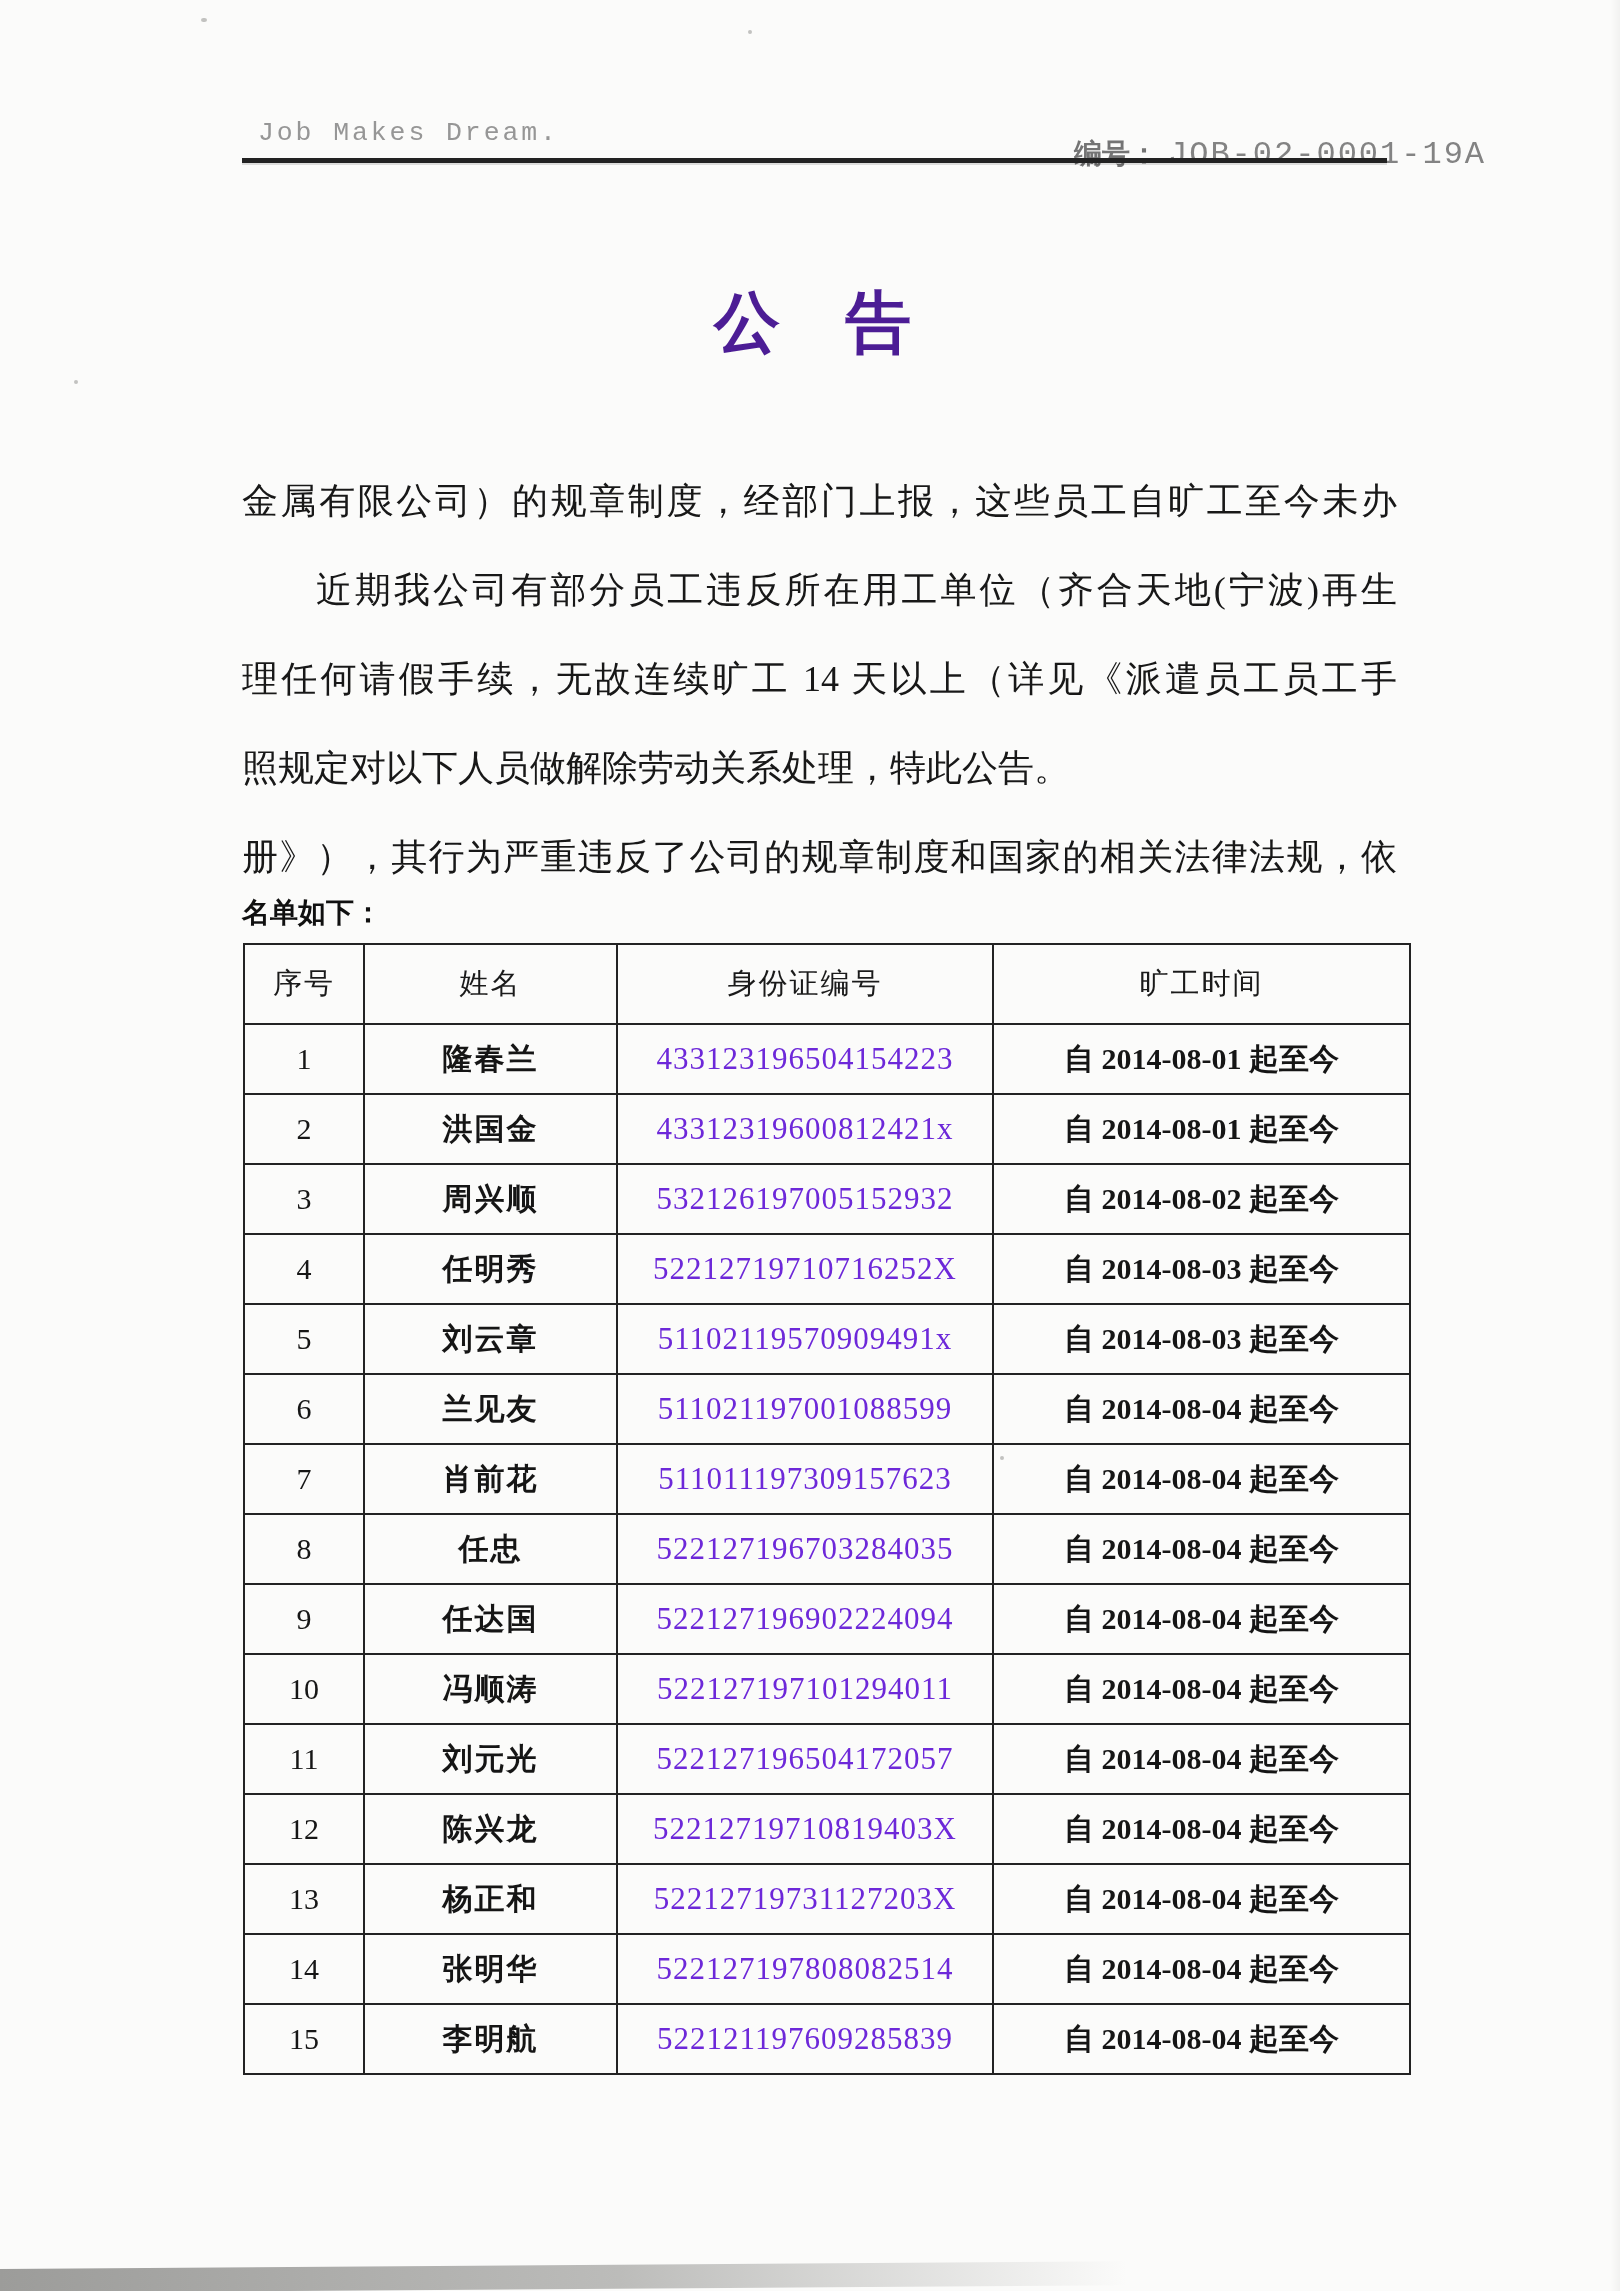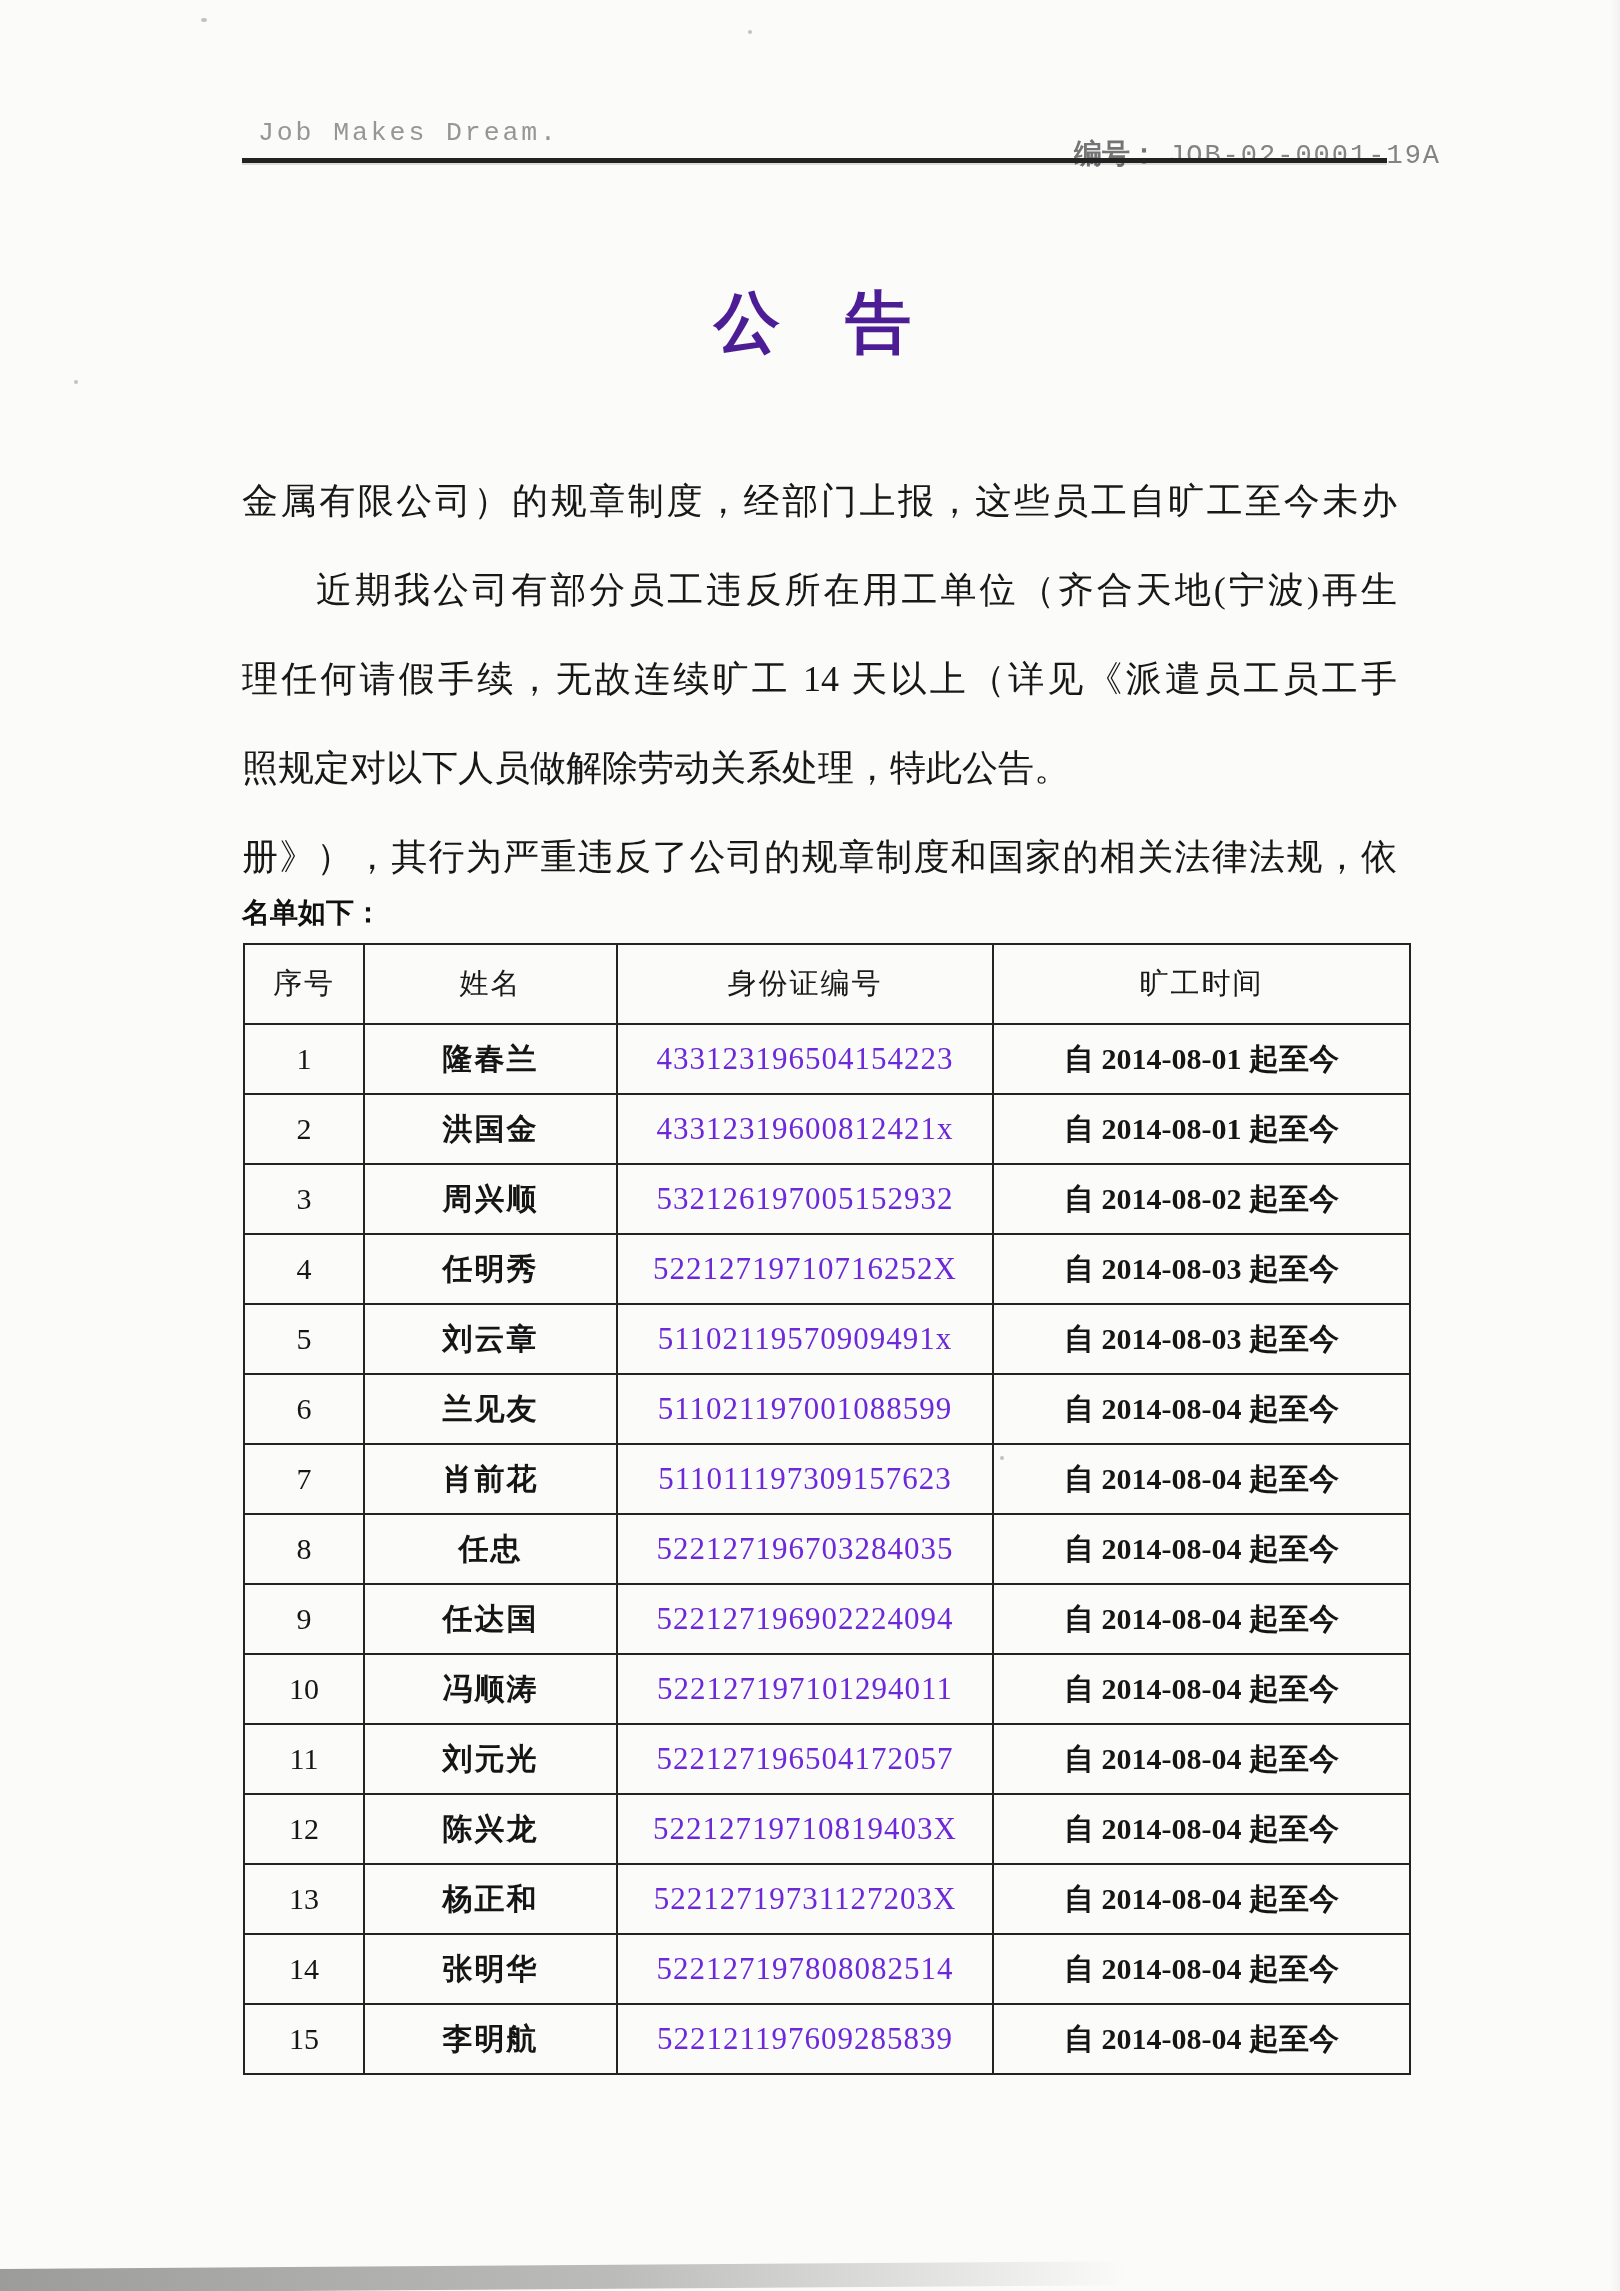--- a/index.html
+++ b/index.html
@@ -24,21 +24,21 @@
     display:flex;align-items:baseline;gap:10px;
     white-space:nowrap;
     margin-top:12px;
   }
   .docno .lbl{
     font-family:"Liberation Sans","DejaVu Sans",sans-serif;
     font-weight:700;font-size:28px;color:#747474;
   }
   .docno .code{
     font-family:"Liberation Mono","DejaVu Sans Mono",monospace;
-    font-size:27px;letter-spacing:2px;color:#838383;
+    font-size:32px;letter-spacing:2px;color:#838383;
   }
   .ruleline{
     position:absolute;left:242px;top:158px;width:1145px;height:4.9px;
     background:#222;
     box-shadow:0 2px 0 rgba(0,0,0,0.12);
   }
 
   
   .title{
     position:absolute;left:242px;top:278px;width:1145px;

